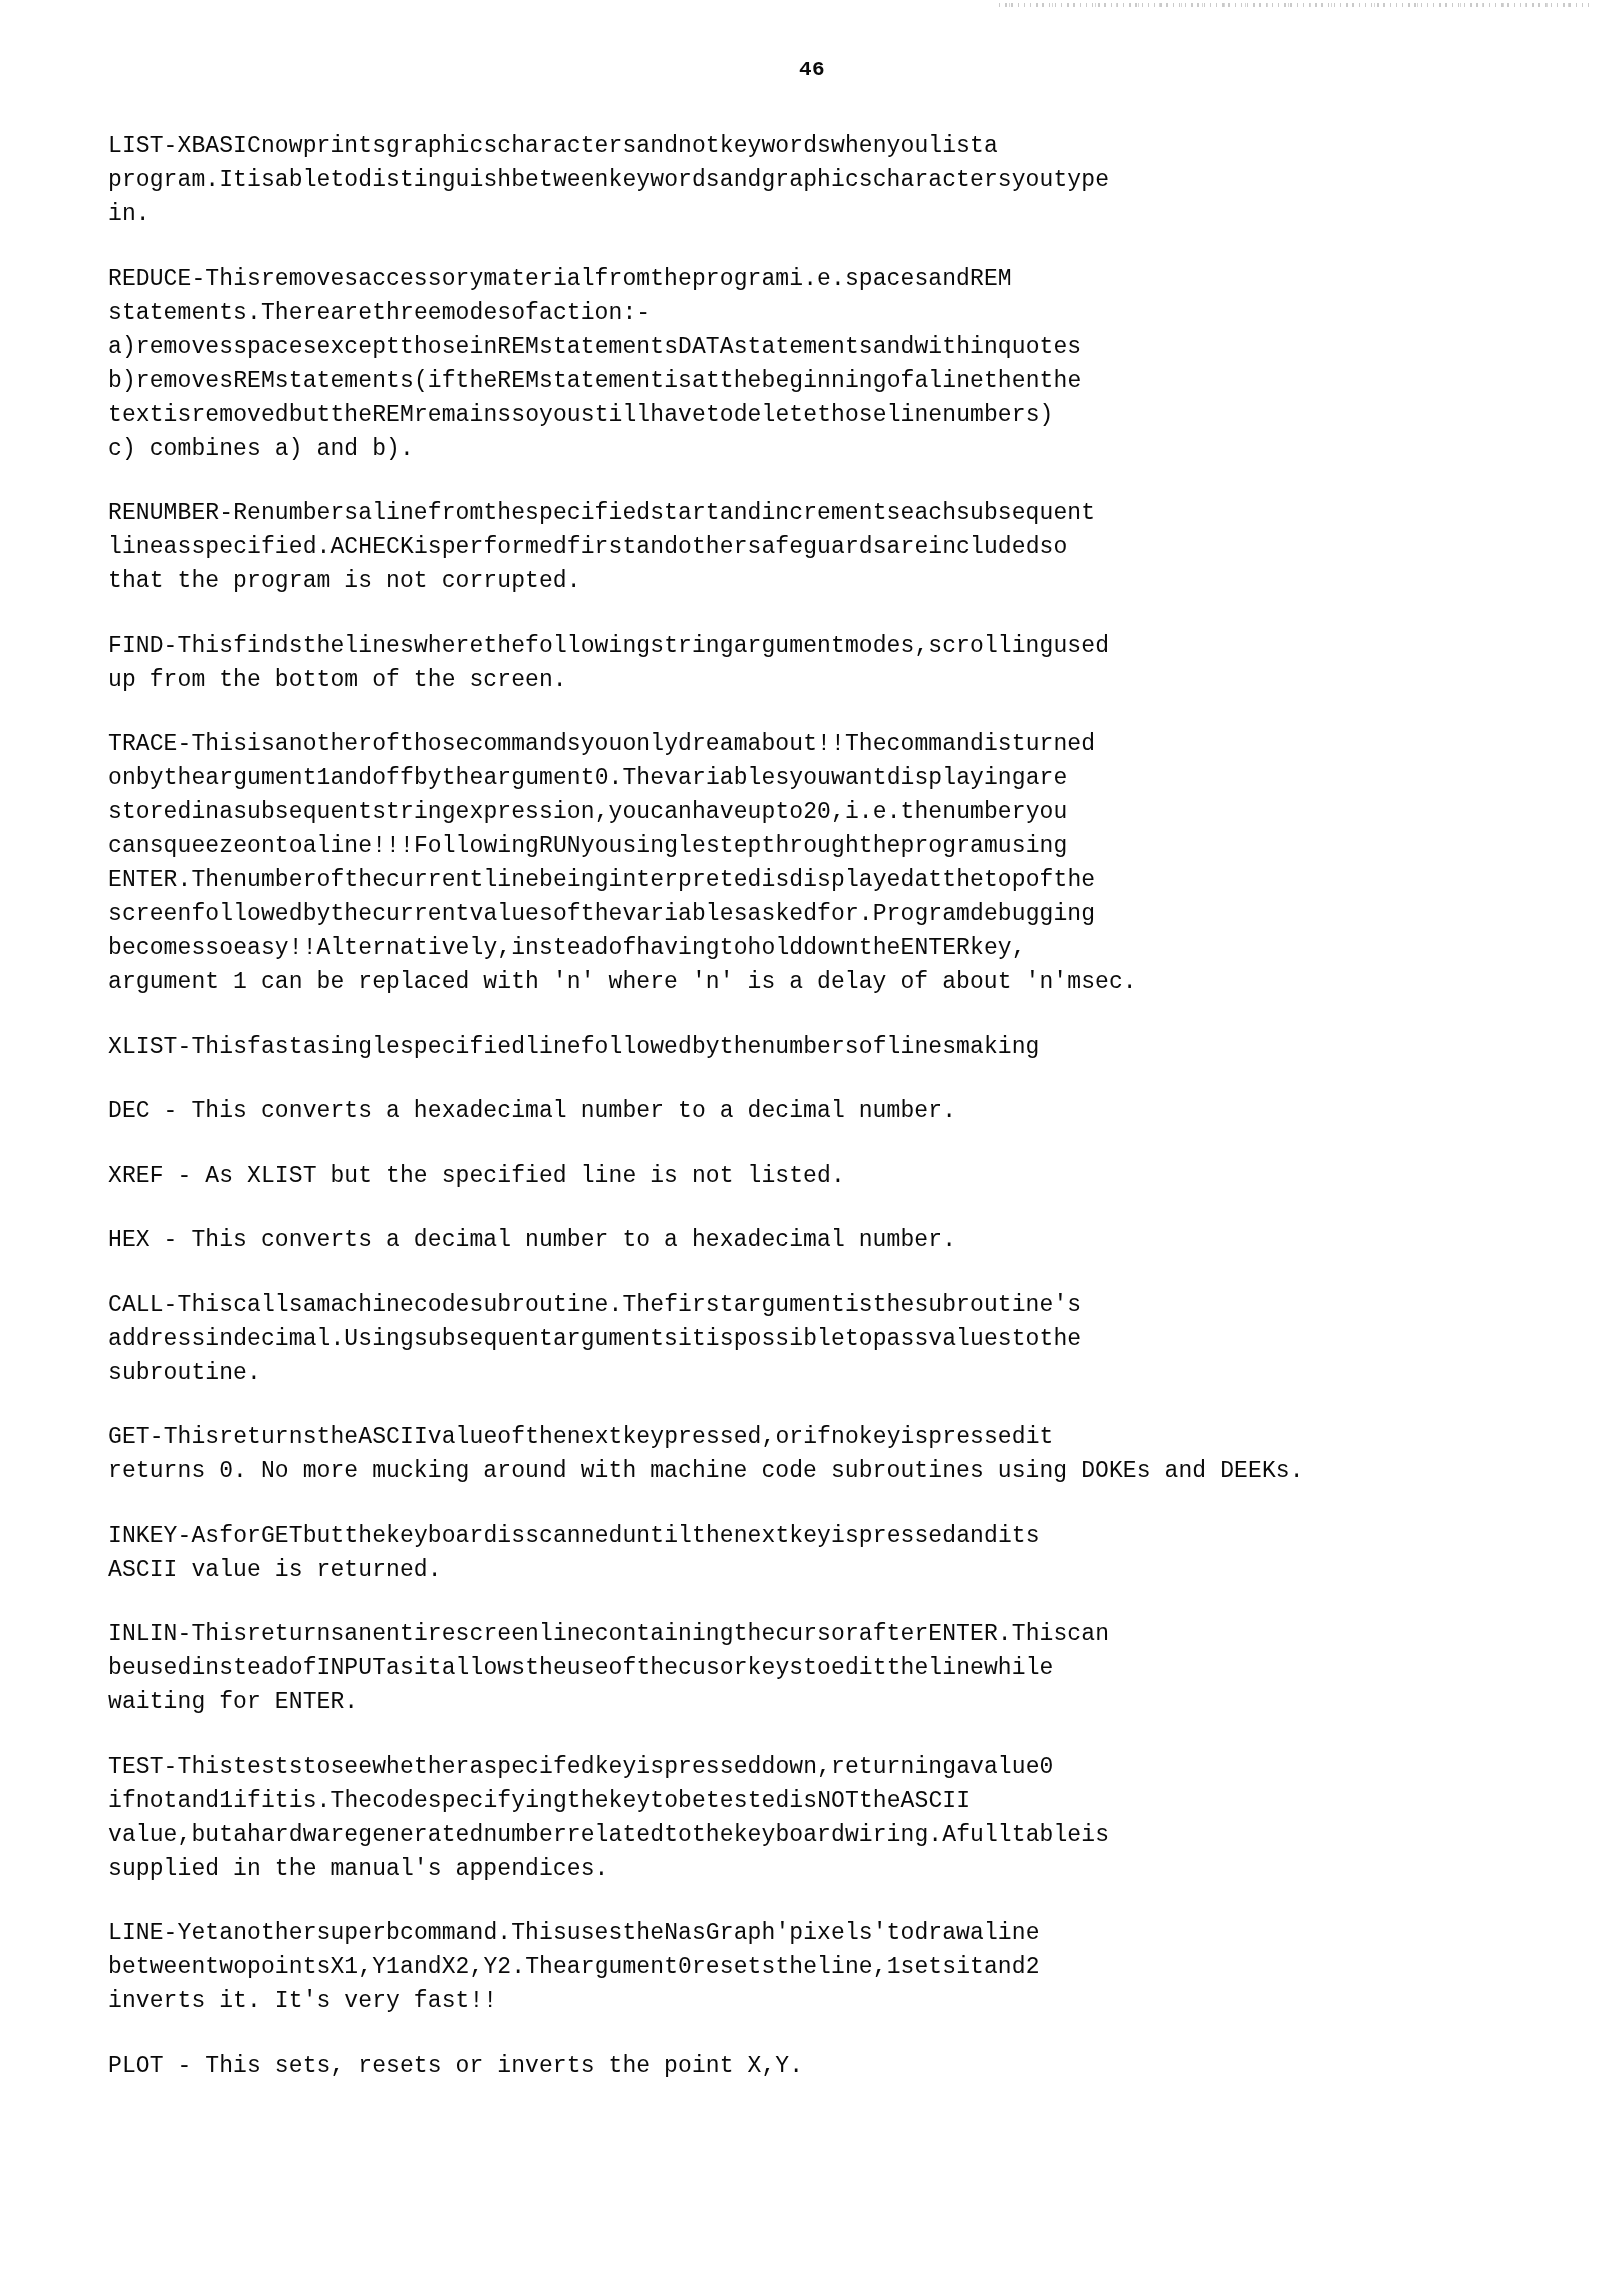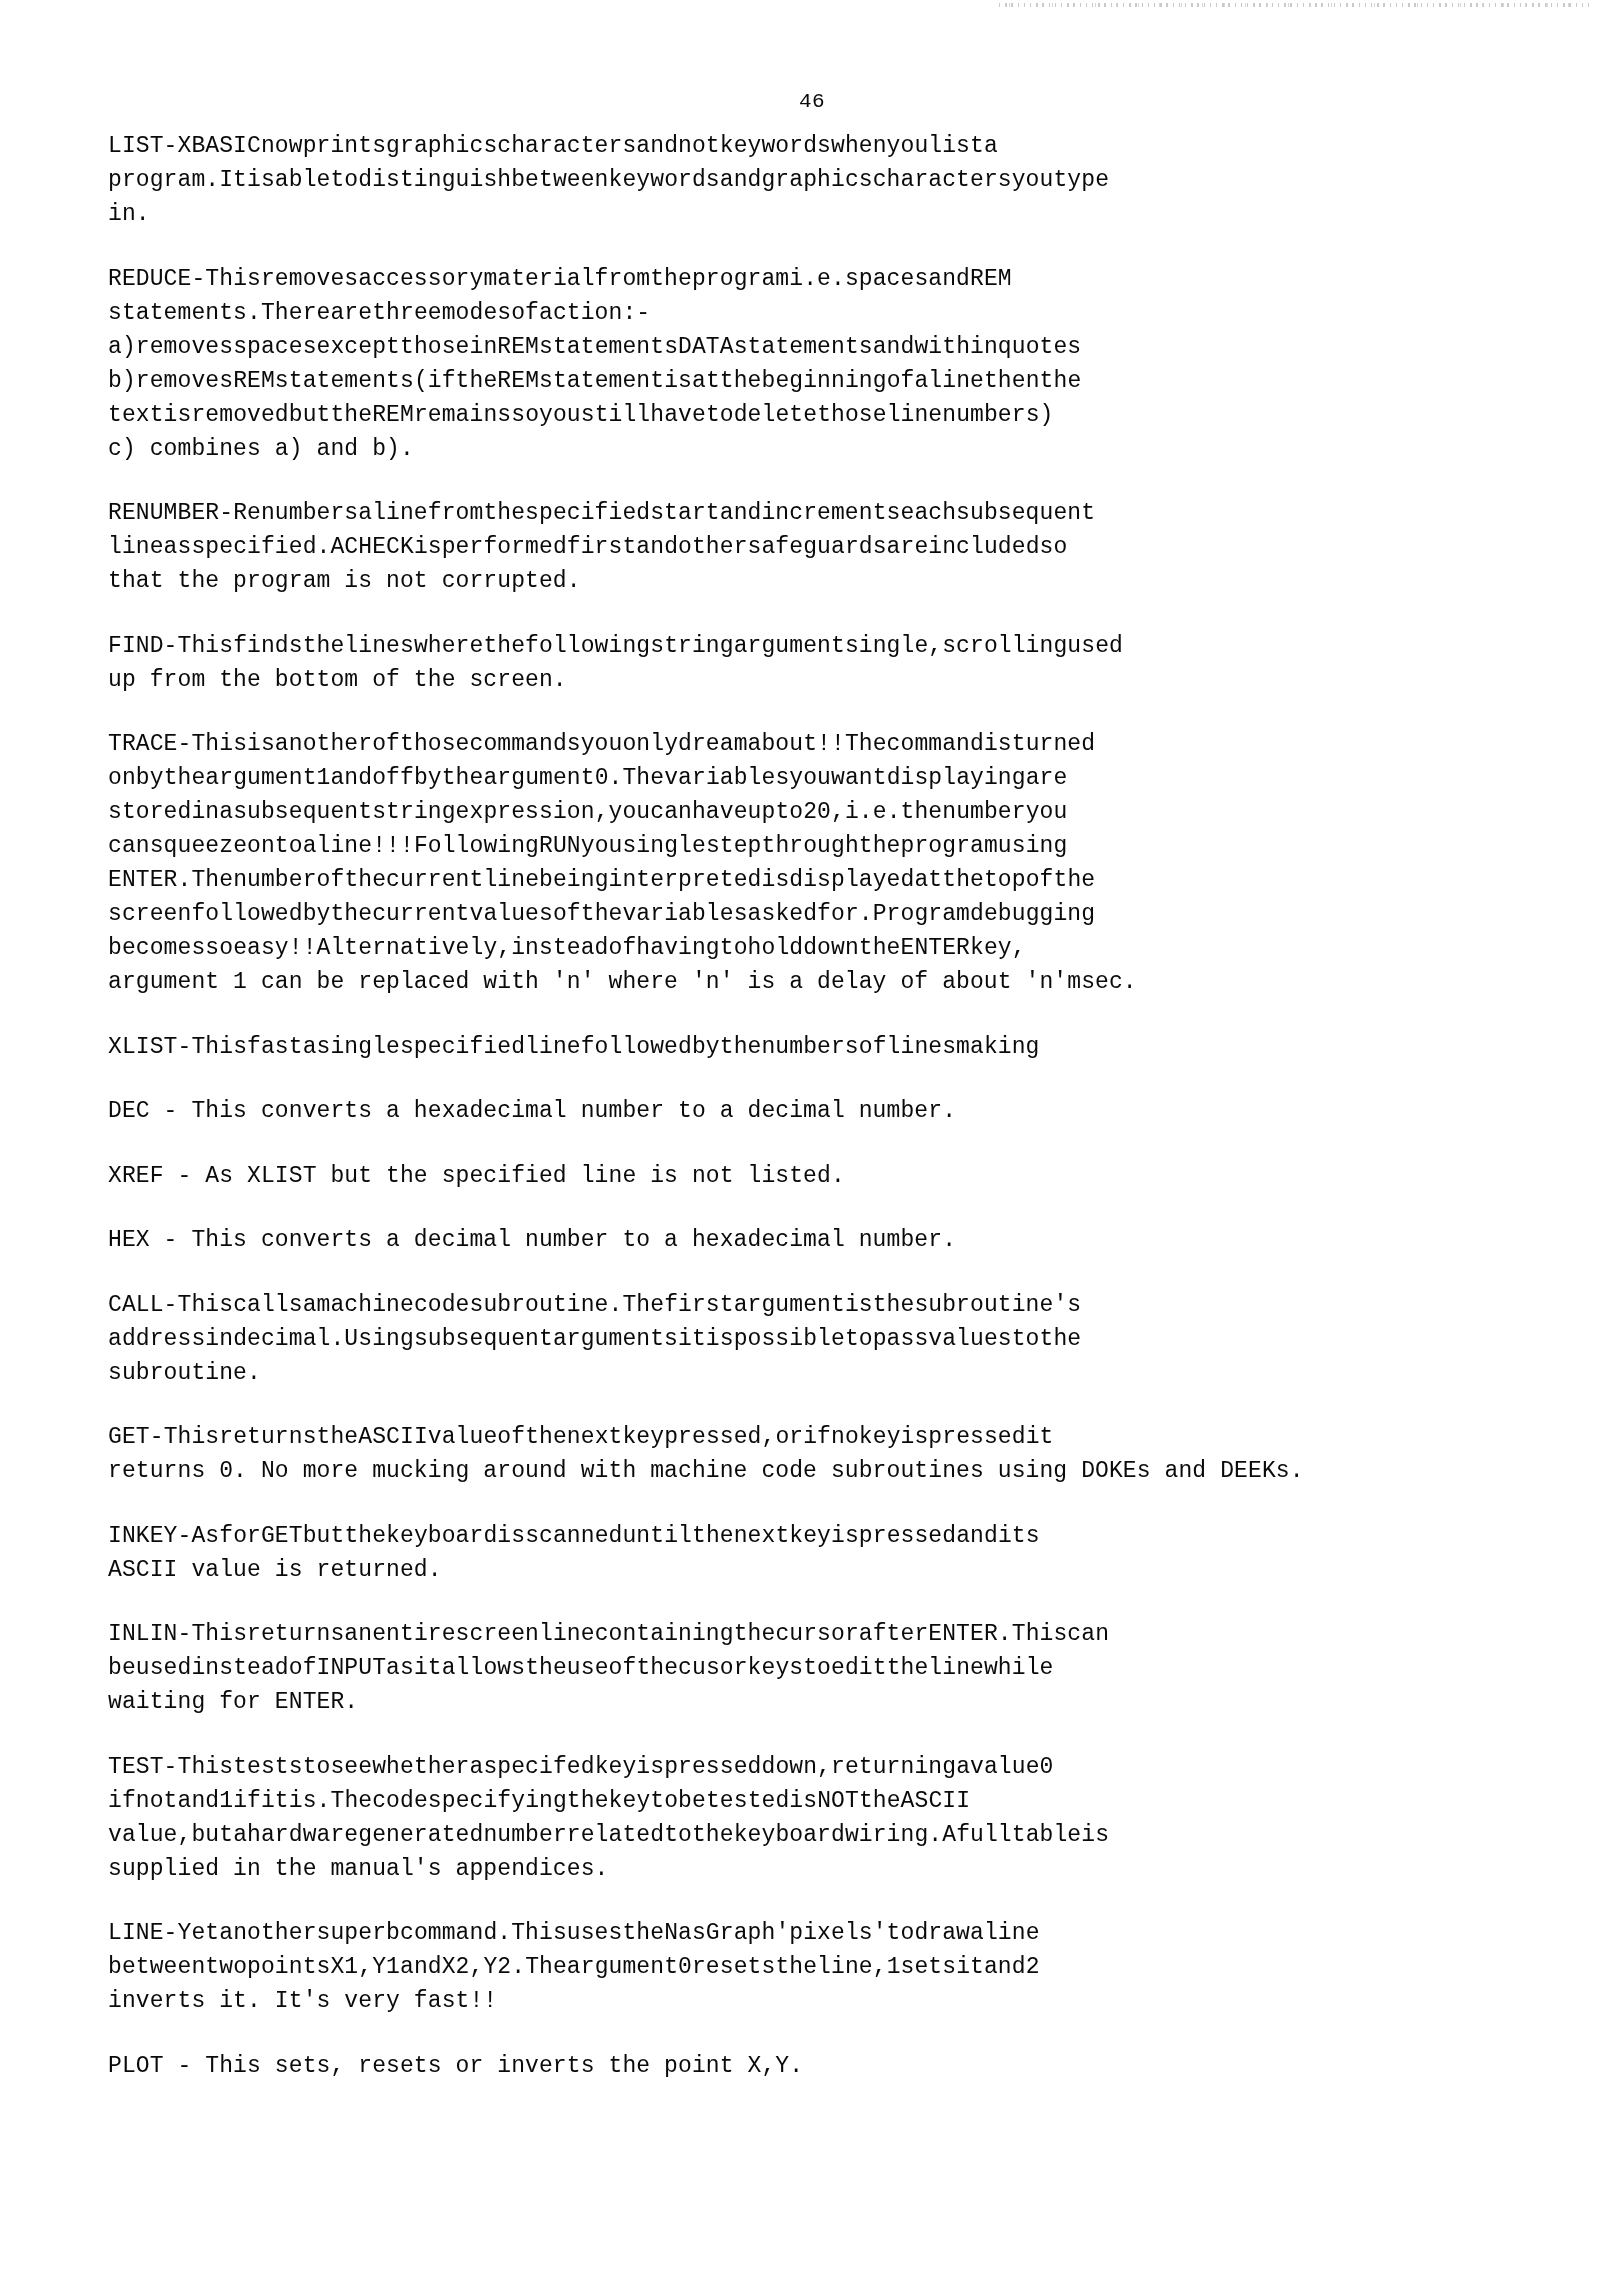--- a/index.html
+++ b/index.html
@@ -31,23 +31,22 @@
       repeating-linear-gradient(to right,
         transparent 0px, transparent 9.7px, #999 9.7px, #999 11px, transparent 11px, transparent 21.5px);
   }
   .folio {
     position: absolute;
     top: 58px;
     left: 0;
     width: 1624px;
     text-align: center;
     font-size: 21px;
-    font-weight: normal;
+    font-weight: bold;
     letter-spacing: 0.3px;
-    margin-top: 32px;
   }
   .body-col {
     position: absolute;
     top: 129px;
     left: 108px;
     width: 1479px;
   }
   .para {
     margin: 0 0 30.5px 0;
     font-size: 23px;
@@ -76,21 +75,21 @@
 <div class="page">
 
   <div class="scan-artifact"></div>
 
   <div class="folio">46</div>
 
   <div class="body-col">
     <p class="para"><span class="ln j"><span>LIST</span><span>-</span><span>XBASIC</span><span>now</span><span>prints</span><span>graphics</span><span>characters</span><span>and</span><span>not</span><span>keywords</span><span>when</span><span>you</span><span>list</span><span>a</span></span><span class="ln j"><span>program.</span><span>It</span><span>is</span><span>able</span><span>to</span><span>distinguish</span><span>between</span><span>keywords</span><span>and</span><span>graphics</span><span>characters</span><span>you</span><span>type</span></span><span class="ln">in.</span></p>
     <p class="para"><span class="ln j"><span>REDUCE</span><span>-</span><span>This</span><span>removes</span><span>accessory</span><span>material</span><span>from</span><span>the</span><span>program</span><span>i.e.</span><span>spaces</span><span>and</span><span>REM</span></span><span class="ln j"><span>statements.</span><span>There</span><span>are</span><span>three</span><span>modes</span><span>of</span><span>action:-</span></span><span class="ln j"><span>a)</span><span>removes</span><span>spaces</span><span>except</span><span>those</span><span>in</span><span>REM</span><span>statements</span><span>DATA</span><span>statements</span><span>and</span><span>within</span><span>quotes</span></span><span class="ln j"><span>b)</span><span>removes</span><span>REM</span><span>statements</span><span>(if</span><span>the</span><span>REM</span><span>statement</span><span>is</span><span>at</span><span>the</span><span>beginning</span><span>of</span><span>a</span><span>line</span><span>then</span><span>the</span></span><span class="ln j"><span>text</span><span>is</span><span>removed</span><span>but</span><span>the</span><span>REM</span><span>remains</span><span>so</span><span>you</span><span>still</span><span>have</span><span>to</span><span>delete</span><span>those</span><span>line</span><span>numbers)</span></span><span class="ln">c) combines a) and b).</span></p>
     <p class="para"><span class="ln j"><span>RENUMBER</span><span>-</span><span>Renumbers</span><span>a</span><span>line</span><span>from</span><span>the</span><span>specified</span><span>start</span><span>and</span><span>increments</span><span>each</span><span>subsequent</span></span><span class="ln j"><span>line</span><span>as</span><span>specified.</span><span>A</span><span>CHECK</span><span>is</span><span>performed</span><span>first</span><span>and</span><span>other</span><span>safeguards</span><span>are</span><span>included</span><span>so</span></span><span class="ln">that the program is not corrupted.</span></p>
-    <p class="para"><span class="ln j"><span>FIND</span><span>-</span><span>This</span><span>finds</span><span>the</span><span>lines</span><span>where</span><span>the</span><span>following</span><span>string</span><span>argument</span><span>single,</span><span>scrolling</span><span>used</span></span><span class="ln">up from the bottom of the screen.</span></p>
+    <p class="para"><span class="ln j"><span>FIND</span><span>-</span><span>This</span><span>finds</span><span>the</span><span>lines</span><span>where</span><span>the</span><span>following</span><span>string</span><span>argument</span><span>modes,</span><span>scrolling</span><span>used</span></span><span class="ln">up from the bottom of the screen.</span></p>
     <p class="para"><span class="ln j"><span>TRACE</span><span>-</span><span>This</span><span>is</span><span>another</span><span>of</span><span>those</span><span>commands</span><span>you</span><span>only</span><span>dream</span><span>about!!</span><span>The</span><span>command</span><span>is</span><span>turned</span></span><span class="ln j"><span>on</span><span>by</span><span>the</span><span>argument</span><span>1</span><span>and</span><span>off</span><span>by</span><span>the</span><span>argument</span><span>0.</span><span>The</span><span>variables</span><span>you</span><span>want</span><span>displaying</span><span>are</span></span><span class="ln j"><span>stored</span><span>in</span><span>a</span><span>subsequent</span><span>string</span><span>expression</span><span>,</span><span>you</span><span>can</span><span>have</span><span>up</span><span>to</span><span>20,</span><span>i.e.</span><span>the</span><span>number</span><span>you</span></span><span class="ln j"><span>can</span><span>squeeze</span><span>onto</span><span>a</span><span>line!!!</span><span>Following</span><span>RUN</span><span>you</span><span>single</span><span>step</span><span>through</span><span>the</span><span>program</span><span>using</span></span><span class="ln j"><span>ENTER.</span><span>The</span><span>number</span><span>of</span><span>the</span><span>current</span><span>line</span><span>being</span><span>interpreted</span><span>is</span><span>displayed</span><span>at</span><span>the</span><span>top</span><span>of</span><span>the</span></span><span class="ln j"><span>screen</span><span>followed</span><span>by</span><span>the</span><span>current</span><span>values</span><span>of</span><span>the</span><span>variables</span><span>asked</span><span>for.</span><span>Program</span><span>debugging</span></span><span class="ln j"><span>becomes</span><span>so</span><span>easy!!</span><span>Alternatively,</span><span>instead</span><span>of</span><span>having</span><span>to</span><span>hold</span><span>down</span><span>the</span><span>ENTER</span><span>key,</span></span><span class="ln">argument 1 can be replaced with 'n' where 'n' is a delay of about 'n'msec.</span></p>
     <p class="para"><span class="ln j"><span>XLIST</span><span>-</span><span>This</span><span>fast</span><span>a</span><span>single</span><span>specified</span><span>line</span><span>followed</span><span>by</span><span>the</span><span>numbers</span><span>of</span><span>lines</span><span>making</span></span></p>
     <p class="para"><span class="ln">DEC - This converts a hexadecimal number to a decimal number.</span></p>
     <p class="para"><span class="ln">XREF - As XLIST but the specified line is not listed.</span></p>
     <p class="para"><span class="ln">HEX - This converts a decimal number to a hexadecimal number.</span></p>
     <p class="para"><span class="ln j"><span>CALL</span><span>-</span><span>This</span><span>calls</span><span>a</span><span>machine</span><span>code</span><span>subroutine.</span><span>The</span><span>first</span><span>argument</span><span>is</span><span>the</span><span>subroutine's</span></span><span class="ln j"><span>address</span><span>in</span><span>decimal.</span><span>Using</span><span>subsequent</span><span>arguments</span><span>it</span><span>is</span><span>possible</span><span>to</span><span>pass</span><span>values</span><span>to</span><span>the</span></span><span class="ln">subroutine.</span></p>
     <p class="para"><span class="ln j"><span>GET</span><span>-</span><span>This</span><span>returns</span><span>the</span><span>ASCII</span><span>value</span><span>of</span><span>the</span><span>next</span><span>key</span><span>pressed,</span><span>or</span><span>if</span><span>no</span><span>key</span><span>is</span><span>pressed</span><span>it</span></span><span class="ln">returns 0. No more mucking around with machine code subroutines using DOKEs and DEEKs.</span></p>
     <p class="para"><span class="ln j"><span>INKEY</span><span>-</span><span>As</span><span>for</span><span>GET</span><span>but</span><span>the</span><span>keyboard</span><span>is</span><span>scanned</span><span>until</span><span>the</span><span>next</span><span>key</span><span>is</span><span>pressed</span><span>and</span><span>its</span></span><span class="ln">ASCII value is returned.</span></p>
     <p class="para"><span class="ln j"><span>INLIN</span><span>-</span><span>This</span><span>returns</span><span>an</span><span>entire</span><span>screen</span><span>line</span><span>containing</span><span>the</span><span>cursor</span><span>after</span><span>ENTER.</span><span>This</span><span>can</span></span><span class="ln j"><span>be</span><span>used</span><span>instead</span><span>of</span><span>INPUT</span><span>as</span><span>it</span><span>allows</span><span>the</span><span>use</span><span>of</span><span>the</span><span>cusor</span><span>keys</span><span>to</span><span>edit</span><span>the</span><span>line</span><span>while</span></span><span class="ln">waiting for ENTER.</span></p>
     <p class="para"><span class="ln j"><span>TEST</span><span>-</span><span>This</span><span>tests</span><span>to</span><span>see</span><span>whether</span><span>a</span><span>specifed</span><span>key</span><span>is</span><span>pressed</span><span>down,</span><span>returning</span><span>a</span><span>value</span><span>0</span></span><span class="ln j"><span>if</span><span>not</span><span>and</span><span>1</span><span>if</span><span>it</span><span>is.</span><span>The</span><span>code</span><span>specifying</span><span>the</span><span>key</span><span>to</span><span>be</span><span>tested</span><span>is</span><span>NOT</span><span>the</span><span>ASCII</span></span><span class="ln j"><span>value,</span><span>but</span><span>a</span><span>hardware</span><span>generated</span><span>number</span><span>related</span><span>to</span><span>the</span><span>keyboard</span><span>wiring.</span><span>A</span><span>full</span><span>table</span><span>is</span></span><span class="ln">supplied in the manual's appendices.</span></p>

